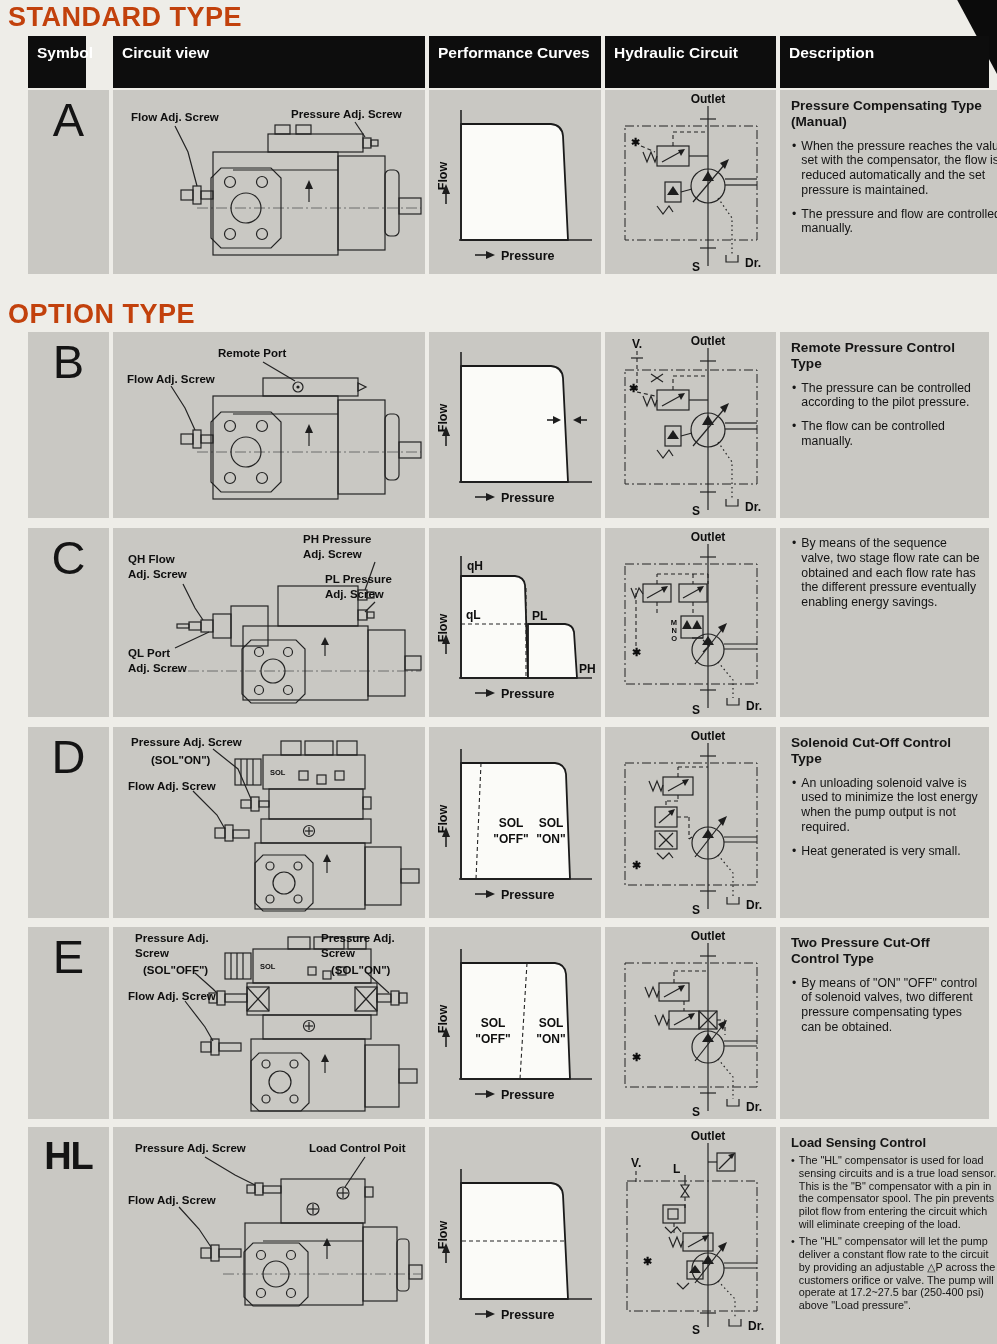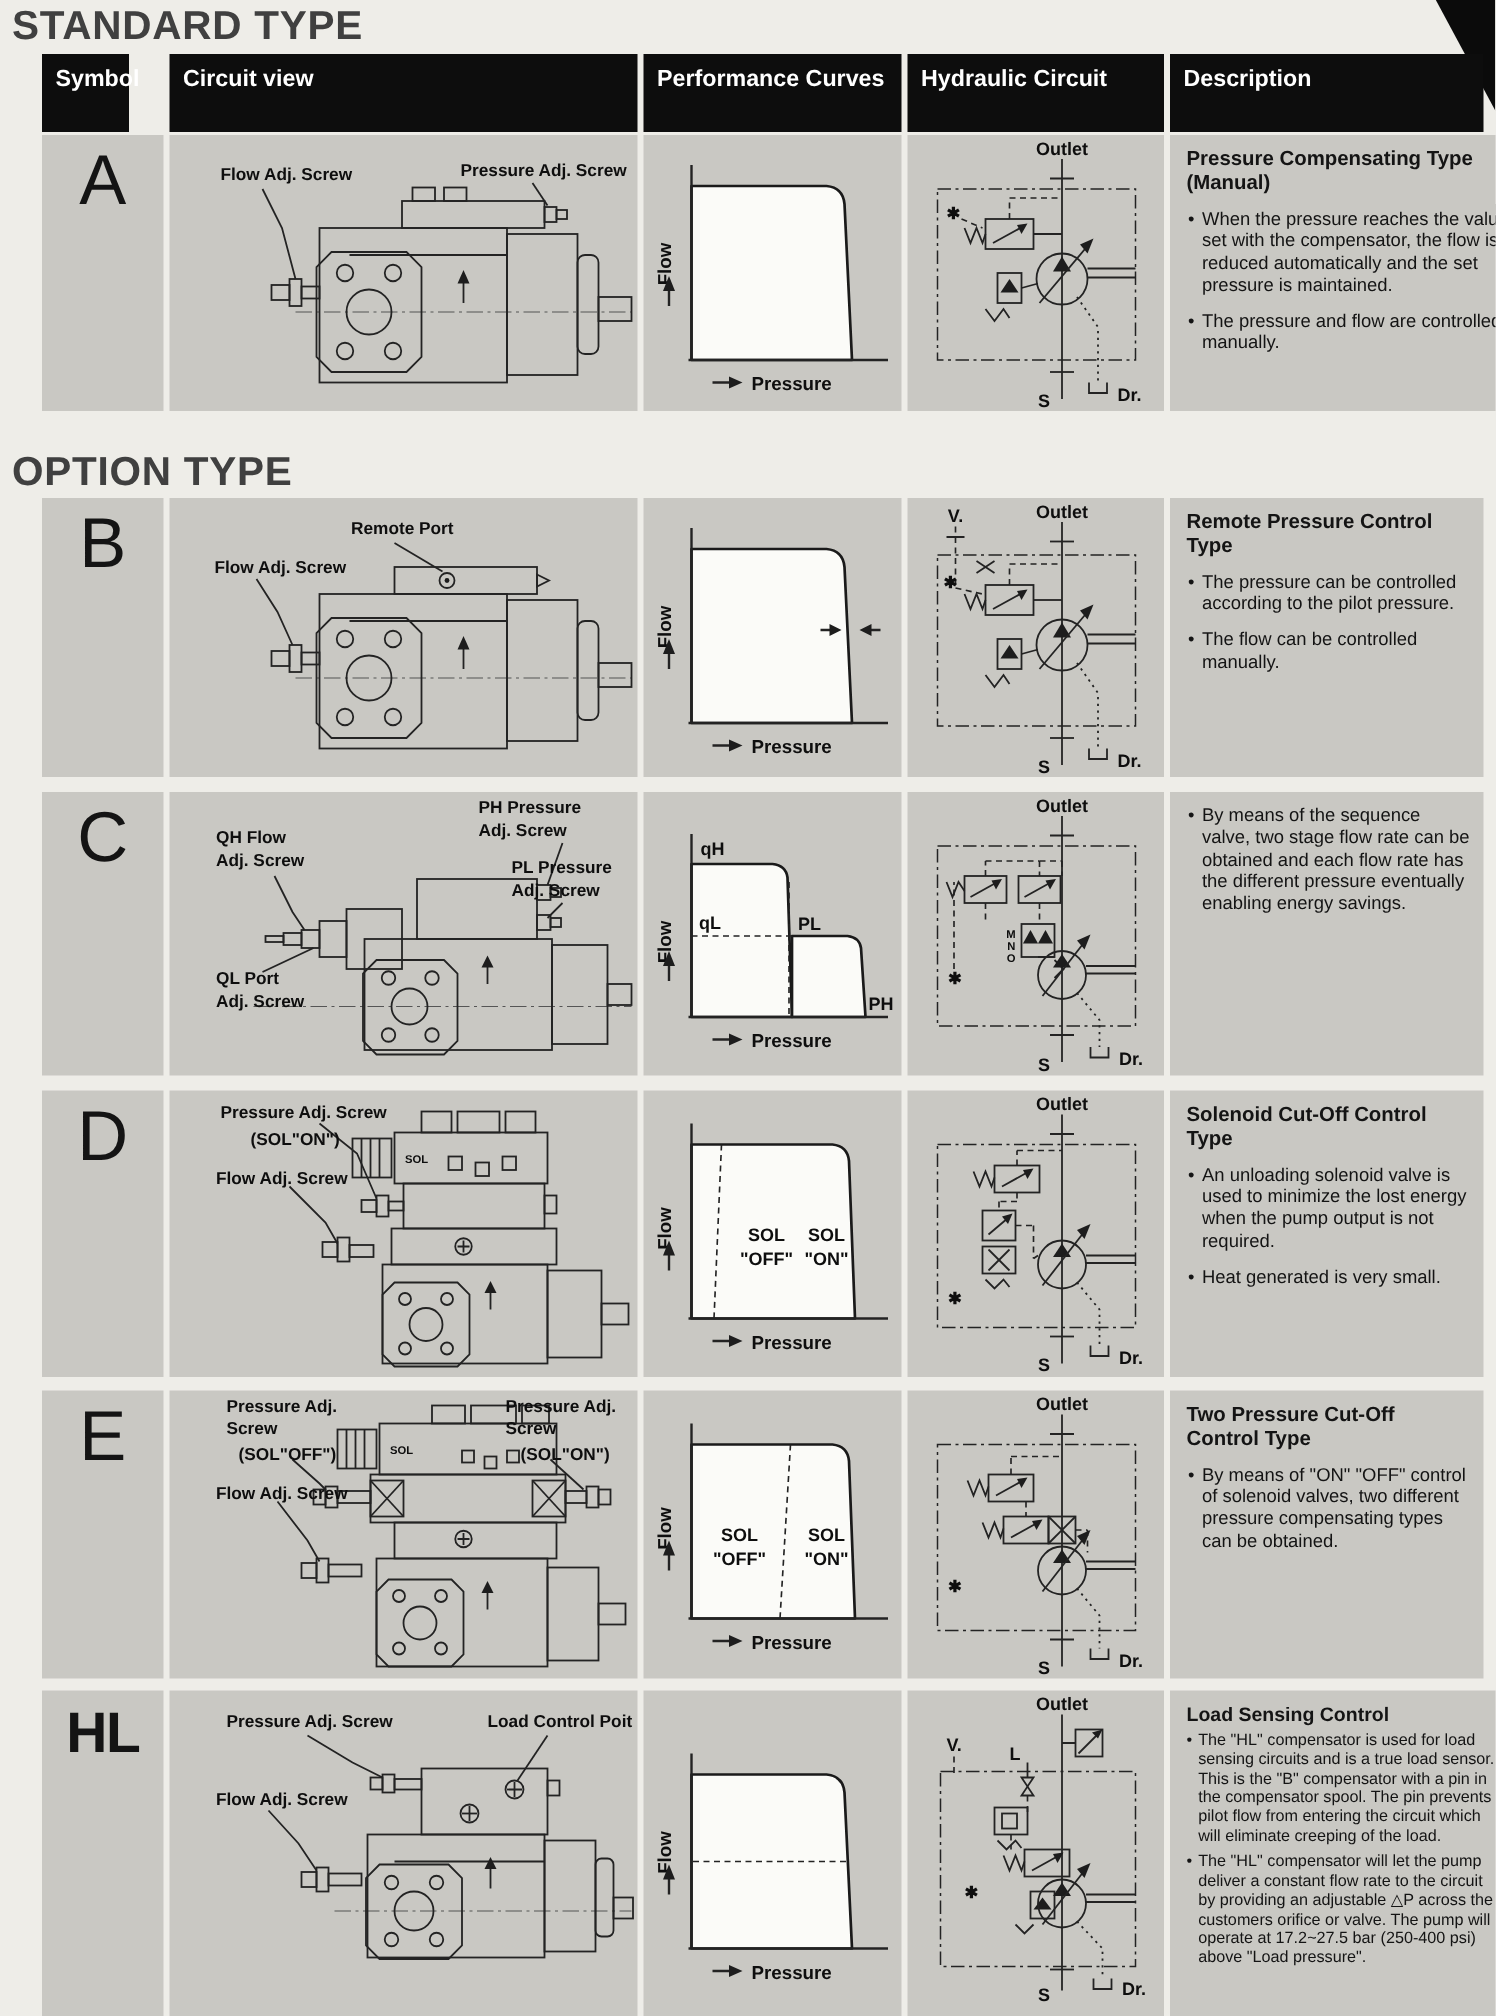--- a/index.html
+++ b/index.html
@@ -1,32 +1,32 @@
 <!DOCTYPE html>
 <html><head>
 <meta charset="utf-8">
 <style>
   html,body{margin:0;padding:0;}
   body{width:997px;height:1344px;position:relative;background:#eeede8;
        font-family:"Liberation Sans",sans-serif;overflow:hidden;}
-  .title{position:absolute;left:8px;font-size:27px;font-weight:900;color:#404040;letter-spacing:.5px;}
+  .title{position:absolute;left:8px;font-size:27px;font-weight:900;color:#c2410c;letter-spacing:.5px;}
   .hcell{position:absolute;top:36px;height:52px;background:#0d0d0d;color:#fff;
          font-weight:700;font-size:15.5px;line-height:1.25;box-sizing:border-box;
          padding:7px 6px 0 9px;}
   .cell{position:absolute;background:#c9c8c3;box-sizing:border-box;}
   .sym{font-size:47px;font-weight:400;color:#141414;text-align:center;padding-top:2px;}
   .sym-hl{font-size:38px;font-weight:700;letter-spacing:-1px;padding-top:8px;}
   .desc-cell{padding:8px 8px 0 11px;color:#141414;}
   .desc-title{font-weight:700;font-size:13.6px;line-height:1.16;margin-bottom:9px;}
   .bullet{display:flex;font-size:12.3px;line-height:1.2;margin-bottom:9px;}
   .bullet::before{content:"\2022";margin:0 5px 0 1px;}
   .small .desc-title{font-size:13px;margin-bottom:4px;}
   .small .bullet{font-size:10.8px;line-height:1.18;margin-bottom:5px;}
   .small .bullet::before{margin:0 4px 0 0;}
-  .ext-label{position:absolute;font-weight:700;font-size:11.5px;color:#0e0e0e;line-height:1.3;white-space:nowrap;margin-left:16px;}
+  .ext-label{position:absolute;font-weight:700;font-size:11.5px;color:#0e0e0e;line-height:1.3;white-space:nowrap;}
   svg{position:absolute;left:0;top:0;}
   .st{stroke:#232323;fill:none;stroke-width:1.2;}
   .st2{stroke:#232323;fill:none;stroke-width:1.6;}
   .stw{stroke:#1a1a1a;fill:#fbfbf8;stroke-width:1.8;stroke-linejoin:round;}
   .fil{fill:#1d1d1d;stroke:none;}
   .dsh{stroke:#232323;fill:none;stroke-width:1.1;stroke-dasharray:4 3;}
   .dot{stroke:#232323;fill:none;stroke-width:1.2;stroke-dasharray:1.5 3;}
   .ddot{stroke:#232323;fill:none;stroke-width:1;stroke-dasharray:9 3 2 3;}
   .cl{stroke:#555;fill:none;stroke-width:.8;stroke-dasharray:11 3 2 3;}
   text{fill:#0e0e0e;}

